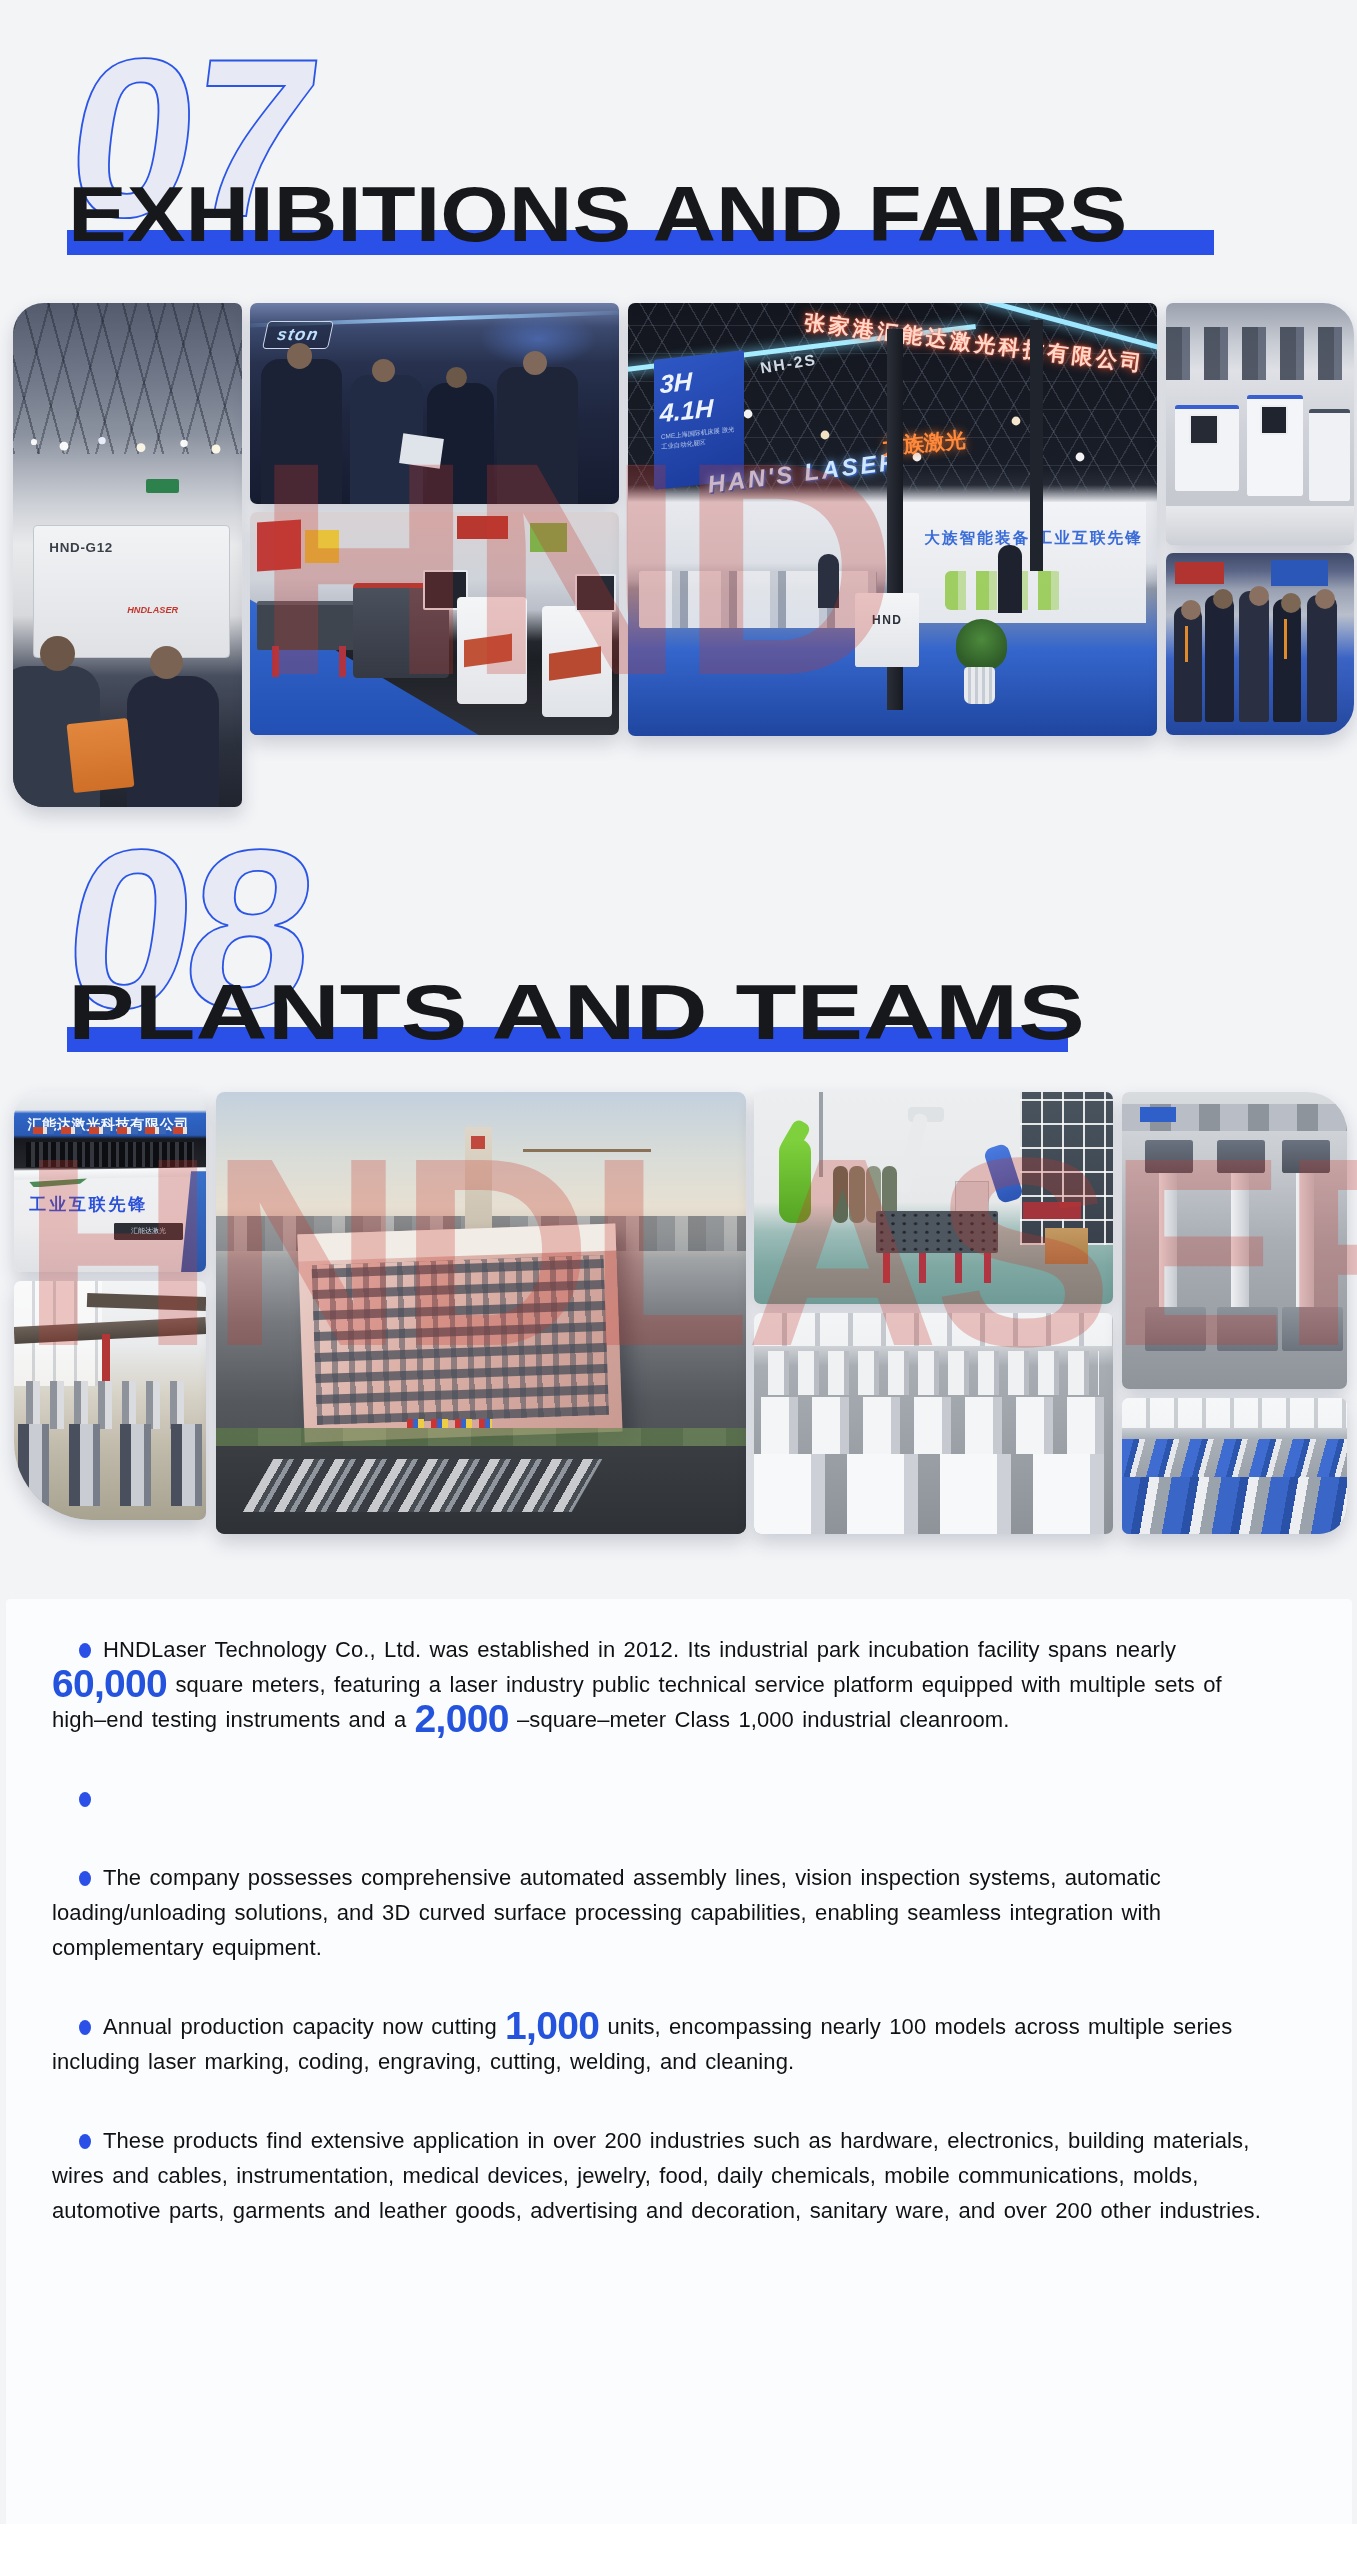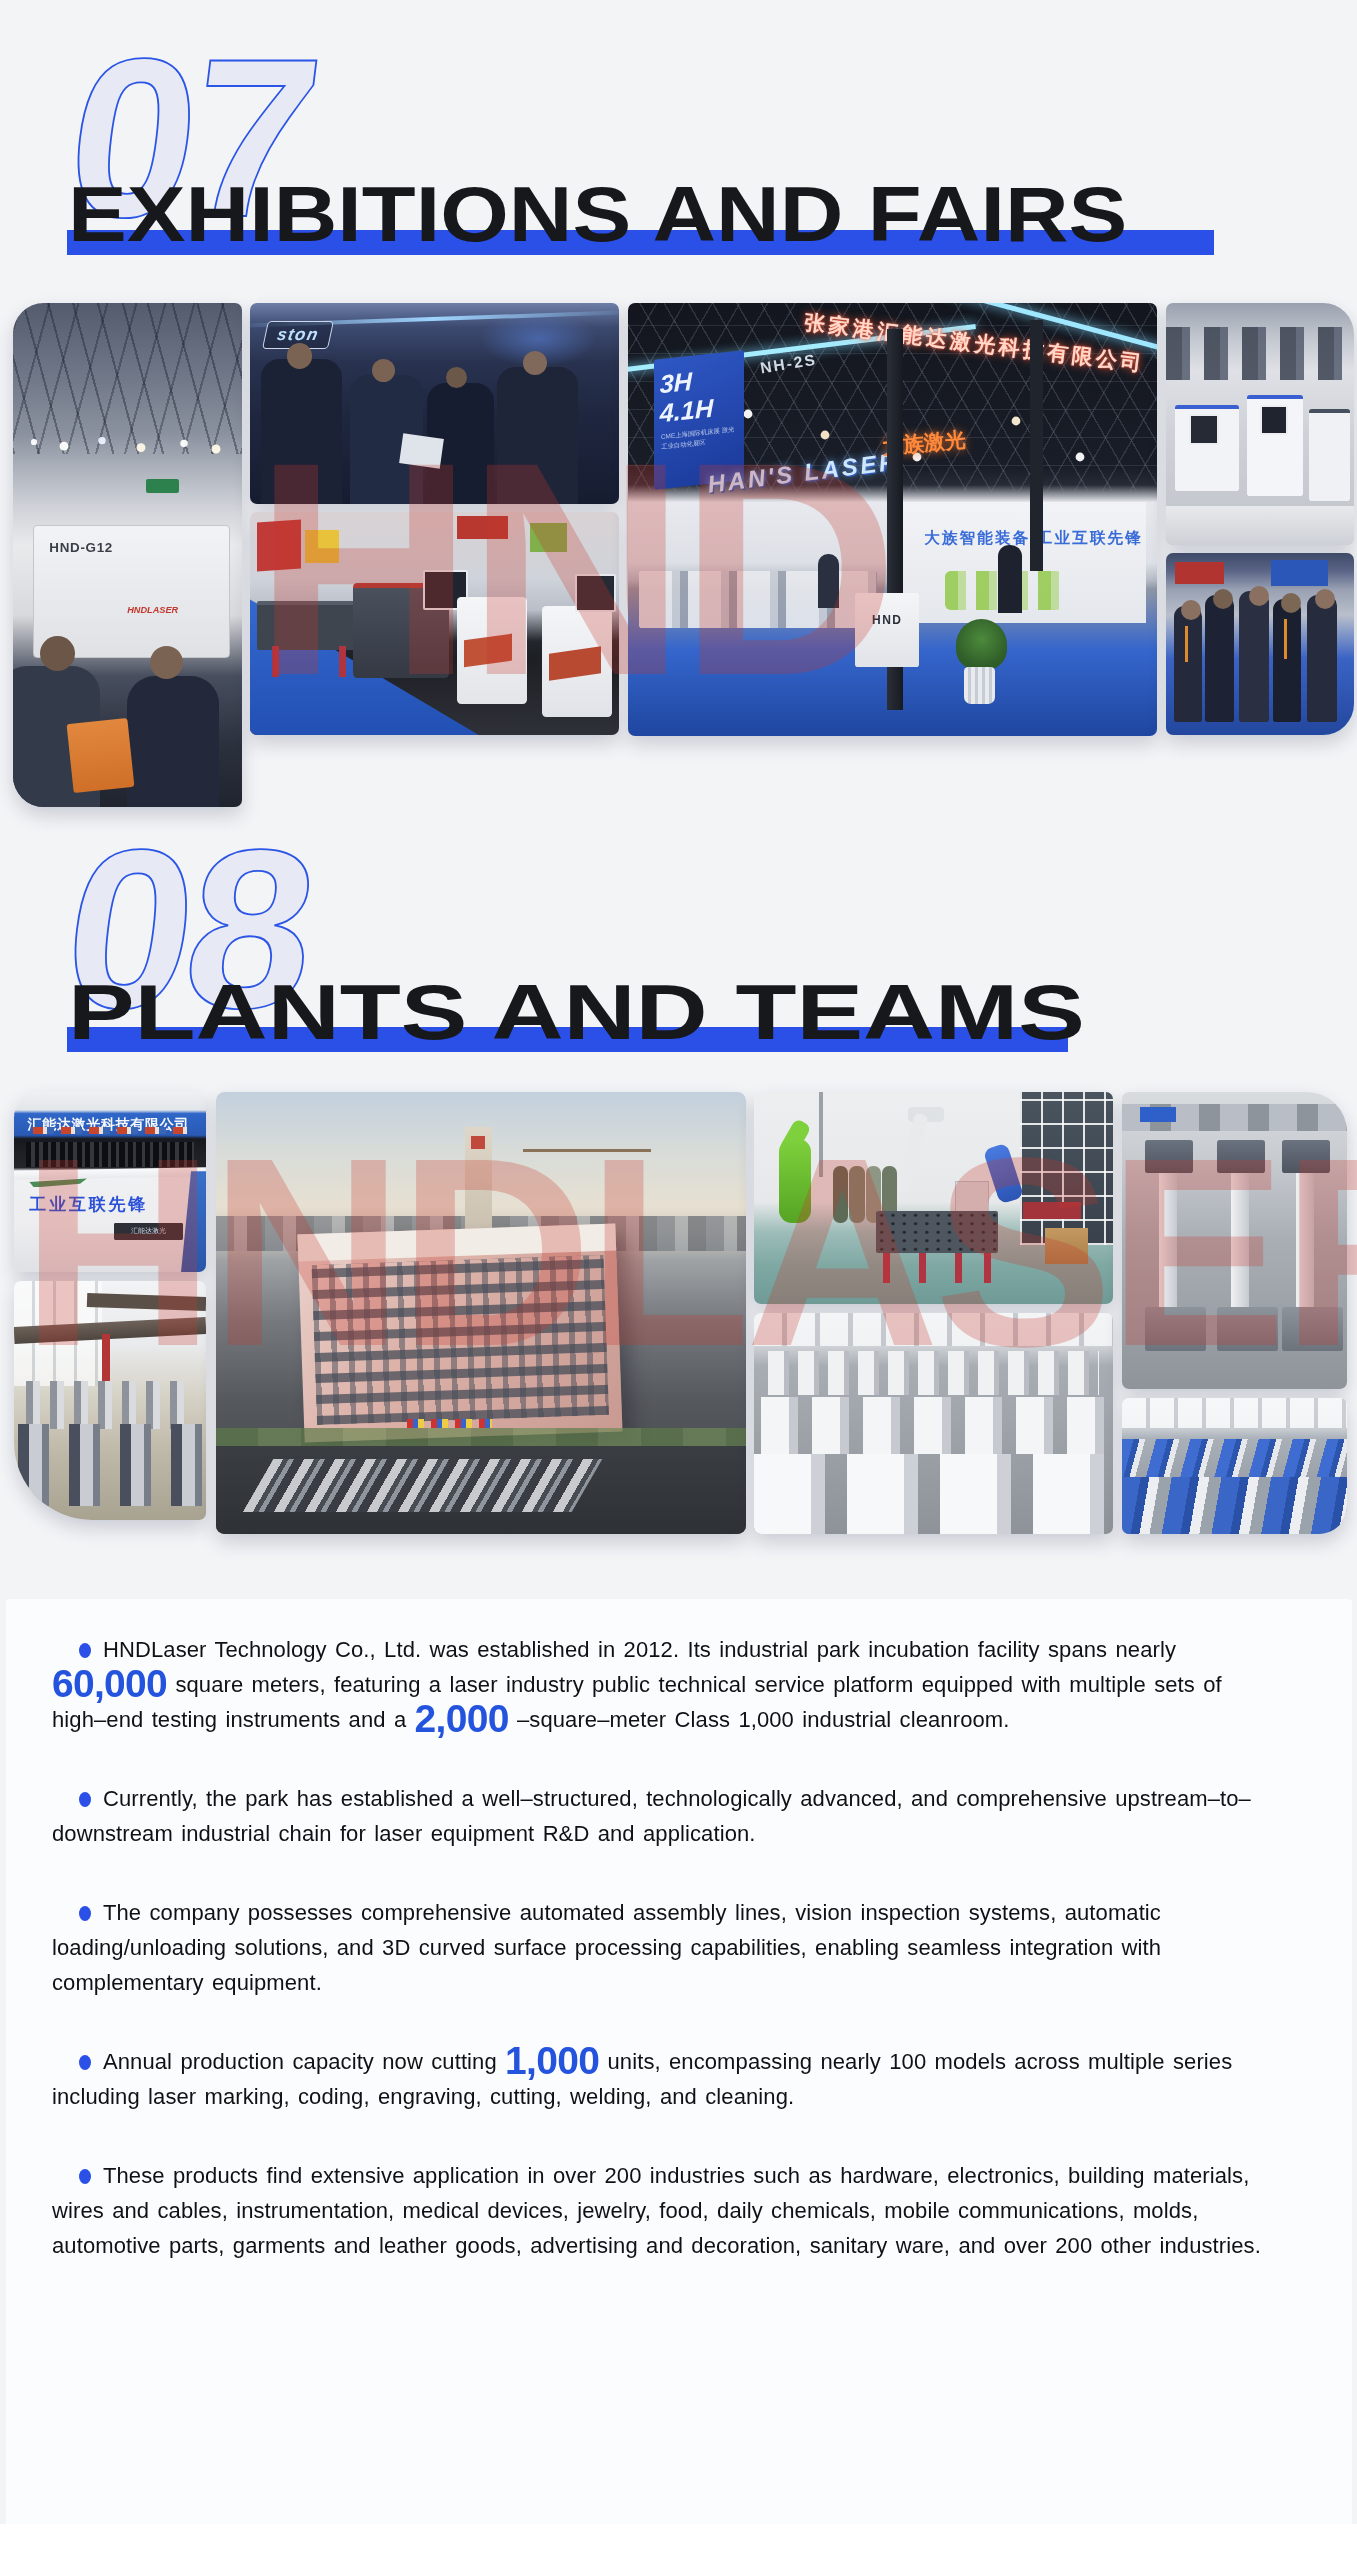--- a/index.html
+++ b/index.html
@@ -452,18 +452,18 @@
       <div class="field2"></div>
     </div>
 
     <div class="abs wm wm2">HNDLASER</div>
   </div>
 </section>
 
 <div class="abs about-card"></div>
 <div class="abs paras">
     <p class="para"><span class="bullet"></span><span class="seg">HNDLaser Technology Co., Ltd. was established in 2012. Its industrial park incubation facility spans nearly </span><span class="seg big">60,000</span><span class="seg"> square meters, featuring a laser industry public technical service platform equipped with multiple sets of high–end testing instruments and a </span><span class="seg big">2,000</span><span class="seg"> –square–meter Class 1,000 industrial cleanroom.</span></p>
-    <p class="para"><span class="bullet"></span><span class="seg">Currently, the park has established a well–structured, technologically advanced, and comprehensive upstream–to–downstream industrial chain for laser equipment R&amp;D and application.</span></p>
+    <p class="para"><span class="bullet"></span></p>
     <p class="para"><span class="bullet"></span><span class="seg">The company possesses comprehensive automated assembly lines, vision inspection systems, automatic loading/unloading solutions, and 3D curved surface processing capabilities, enabling seamless integration with complementary equipment.</span></p>
     <p class="para"><span class="bullet"></span><span class="seg">Annual production capacity now cutting </span><span class="seg big">1,000</span><span class="seg"> units, encompassing nearly 100 models across multiple series including laser marking, coding, engraving, cutting, welding, and cleaning.</span></p>
     <p class="para"><span class="bullet"></span><span class="seg">These products find extensive application in over 200 industries such as hardware, electronics, building materials, wires and cables, instrumentation, medical devices, jewelry, food, daily chemicals, mobile communications, molds, automotive parts, garments and leather goods, advertising and decoration, sanitary ware, and over 200 other industries.</span></p>
   </div>
 
 
 </body></html>

